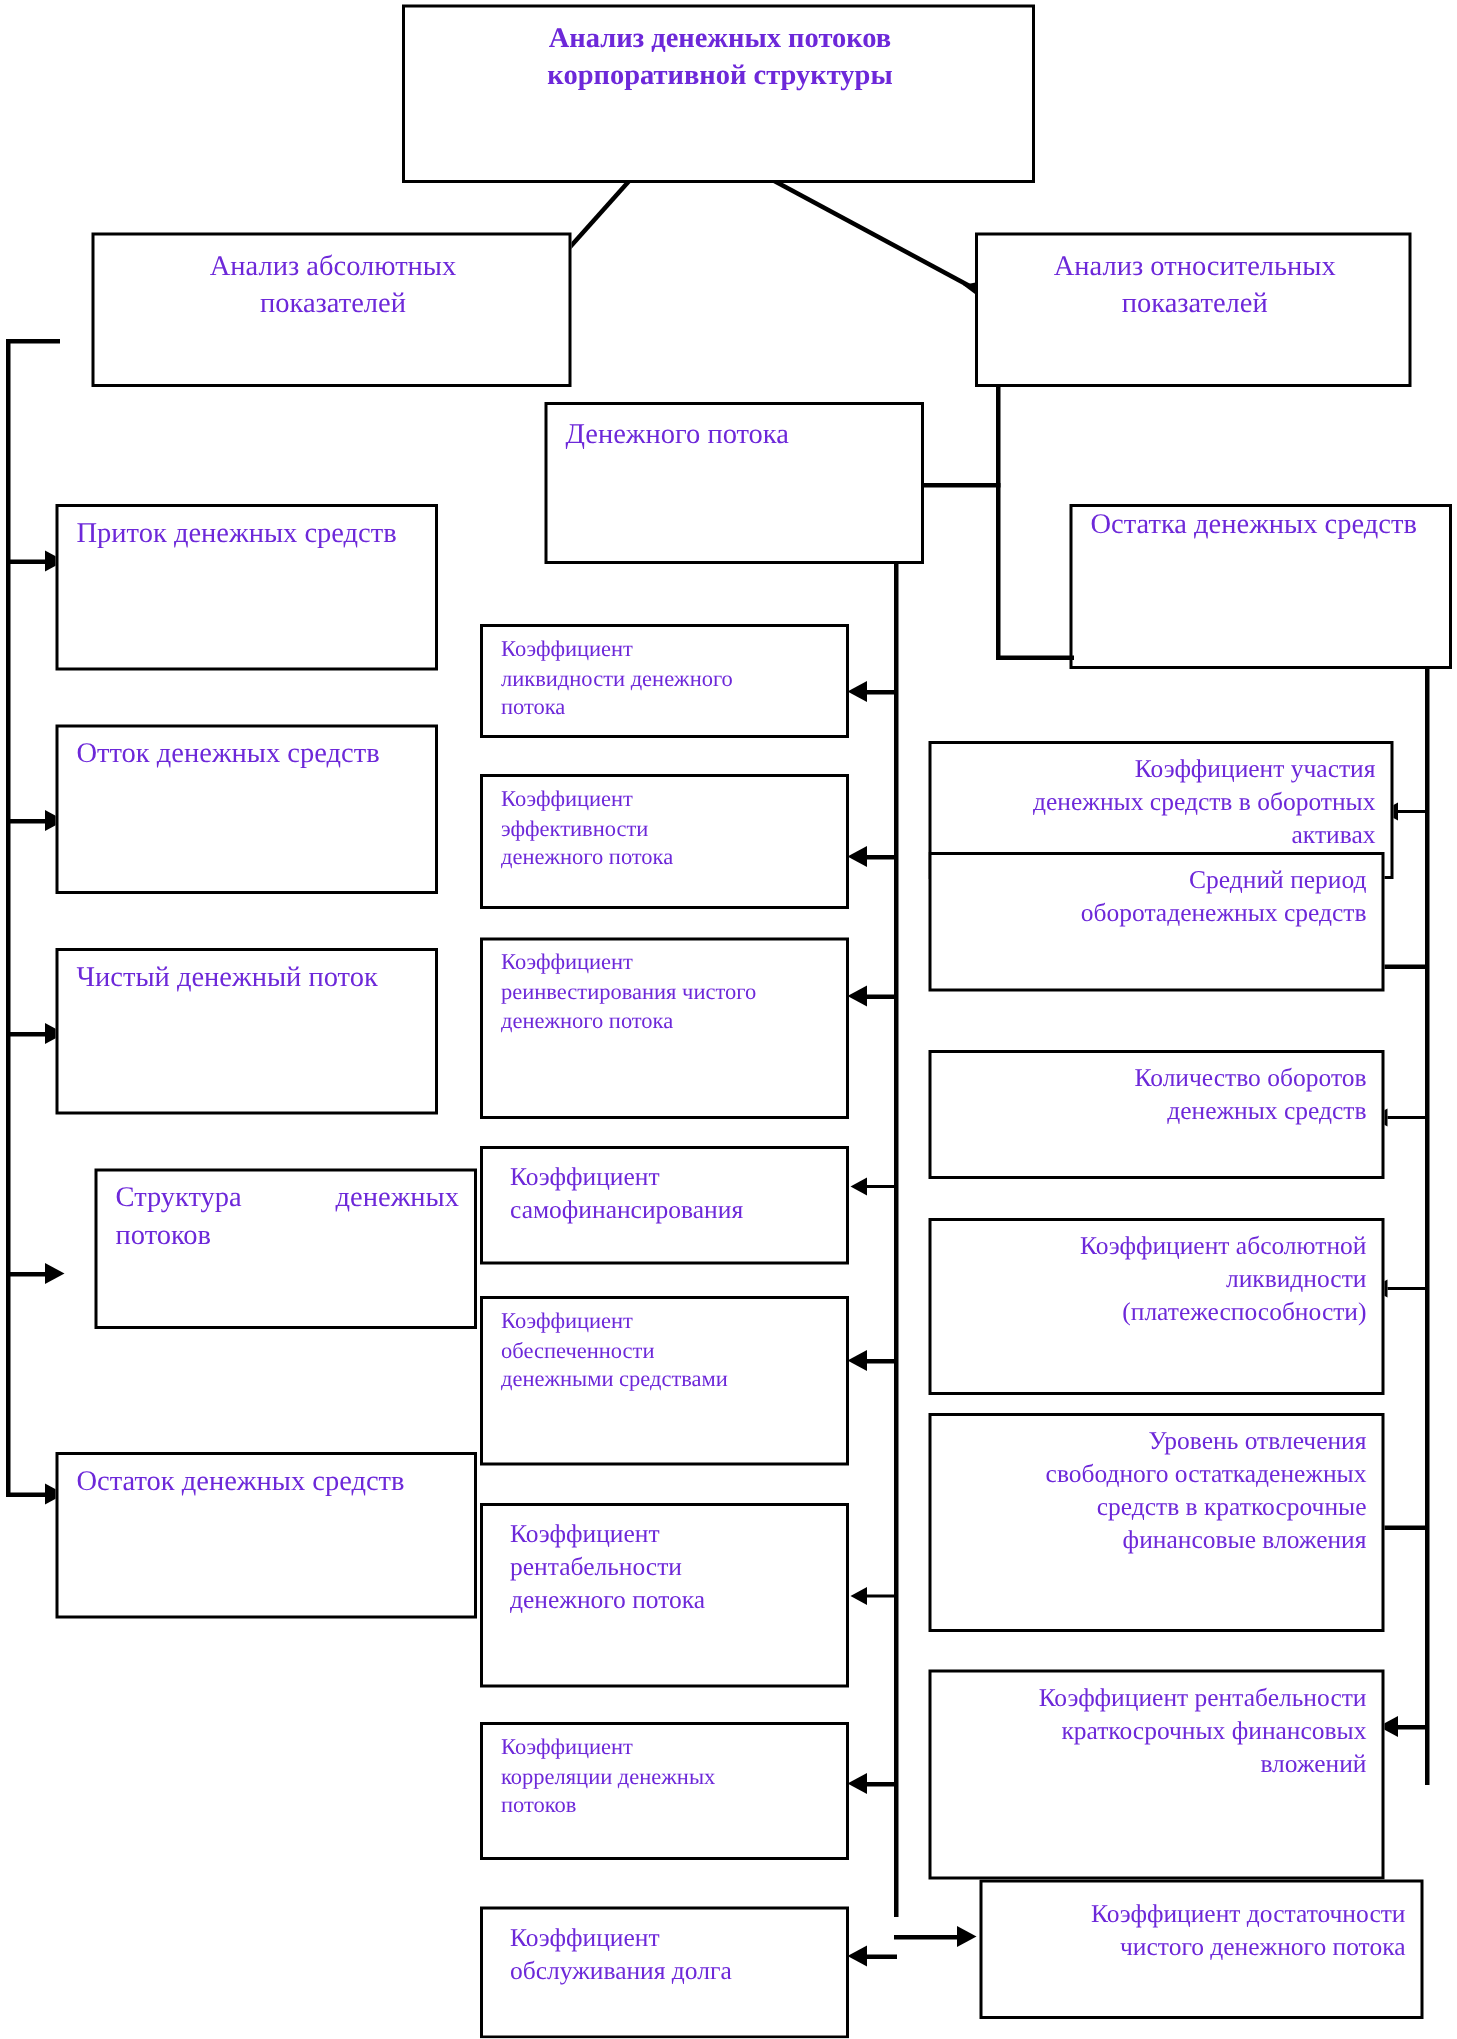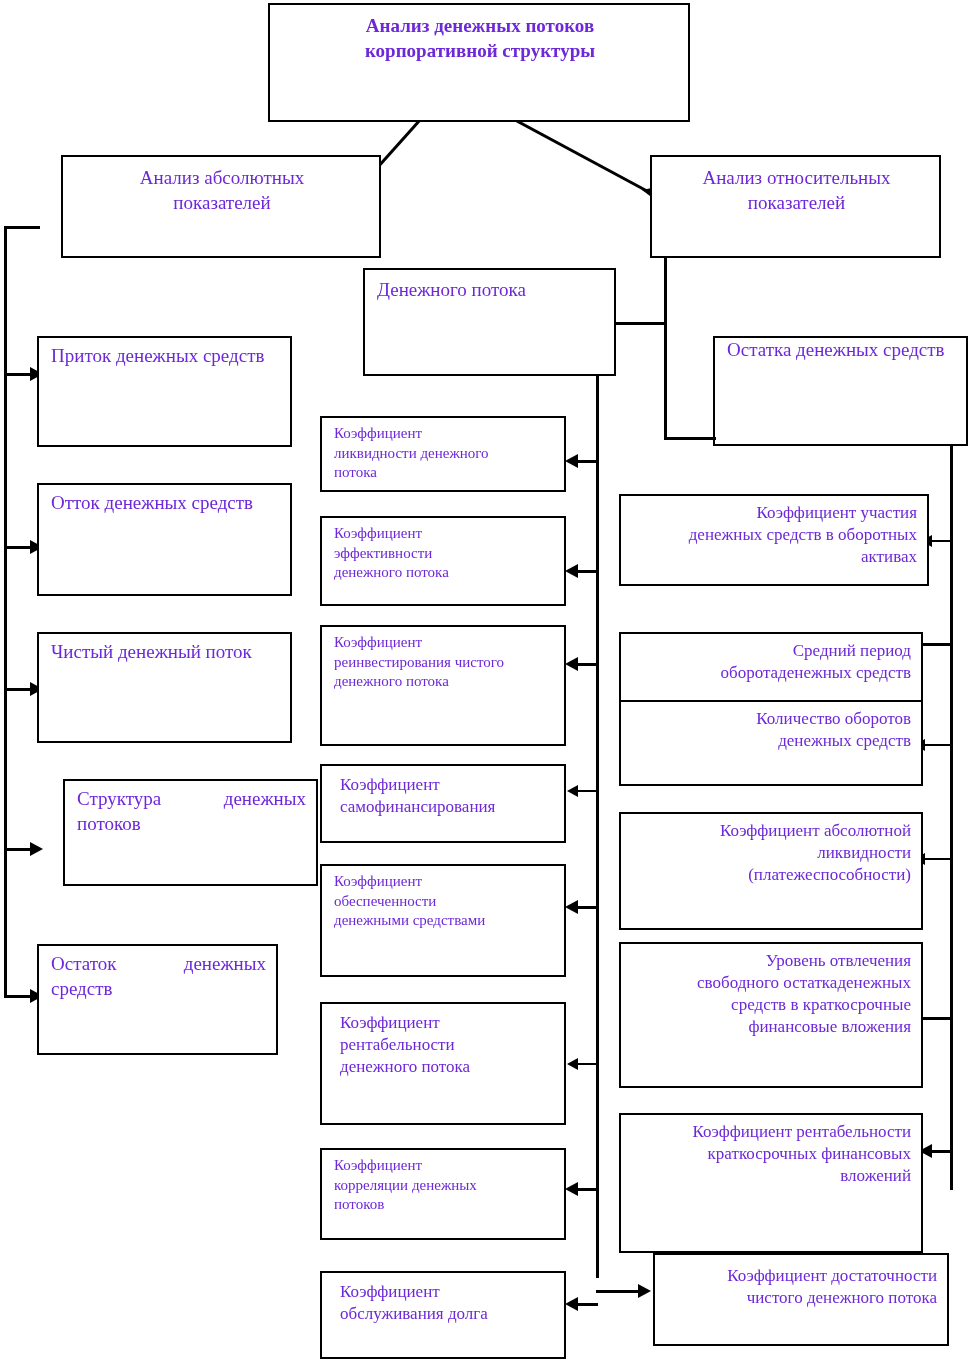--- a/index.html
+++ b/index.html
@@ -118,21 +118,21 @@
   </div>
   <div class="box t-just" style="left:37px; top:483px; width:255px; height:113px;">
     <span class="txt">Отток          денежных средств</span>
   </div>
   <div class="box t-just" style="left:37px; top:632px; width:255px; height:111px;">
     <span class="txt">Чистый       денежный поток</span>
   </div>
   <div class="box t-just" style="left:37px; top:779px; width:255px; height:107px;margin-left:26px;">
     <span class="txt">Структура   денежных потоков</span>
   </div>
-  <div class="box t-just" style="left:37px; top:944px; width:241px; height:111px;">
+  <div class="box t-just" style="left:37px; top:968px; width:281px; height:111px;">
     <span class="txt">Остаток      денежных средств</span>
   </div>
 
   <div class="ln ln-v" style="left:664px; top:258px; height:182px;"></div>
 
   <div class="ln ln-h" style="left:616px; top:322px; width:51px;"></div>
 
   <div class="ln ln-h" style="left:664px; top:437px; width:52px;"></div>
 
   <div class="ln ln-v" style="left:596px; top:376px; height:902px;"></div>
@@ -221,21 +221,21 @@
   <div class="arr arr-l" style="left:909px; top:1011px;"></div>
 
   <div class="ln ln-h" style="left:932px; top:1150px; width:20px;"></div>
   <div class="arr arr-l" style="left:919px; top:1144px;"></div>
 
   <div class="box t-right" style="left:619px; top:494px; width:310px; height:92px;">
     <span class="txt">Коэффициент участия
 денежных средств в оборотных
 активах</span>
   </div>
-  <div class="box t-right" style="left:619px; top:632px; width:304px; height:93px;">
+  <div class="box t-right" style="left:619px; top:568px; width:304px; height:93px;">
     <span class="txt">Средний период
 оборотаденежных средств</span>
   </div>
   <div class="box t-right" style="left:619px; top:700px; width:304px; height:86px;">
     <span class="txt">Количество оборотов
 денежных средств</span>
   </div>
   <div class="box t-right" style="left:619px; top:812px; width:304px; height:118px;">
     <span class="txt">Коэффициент абсолютной
 ликвидности

